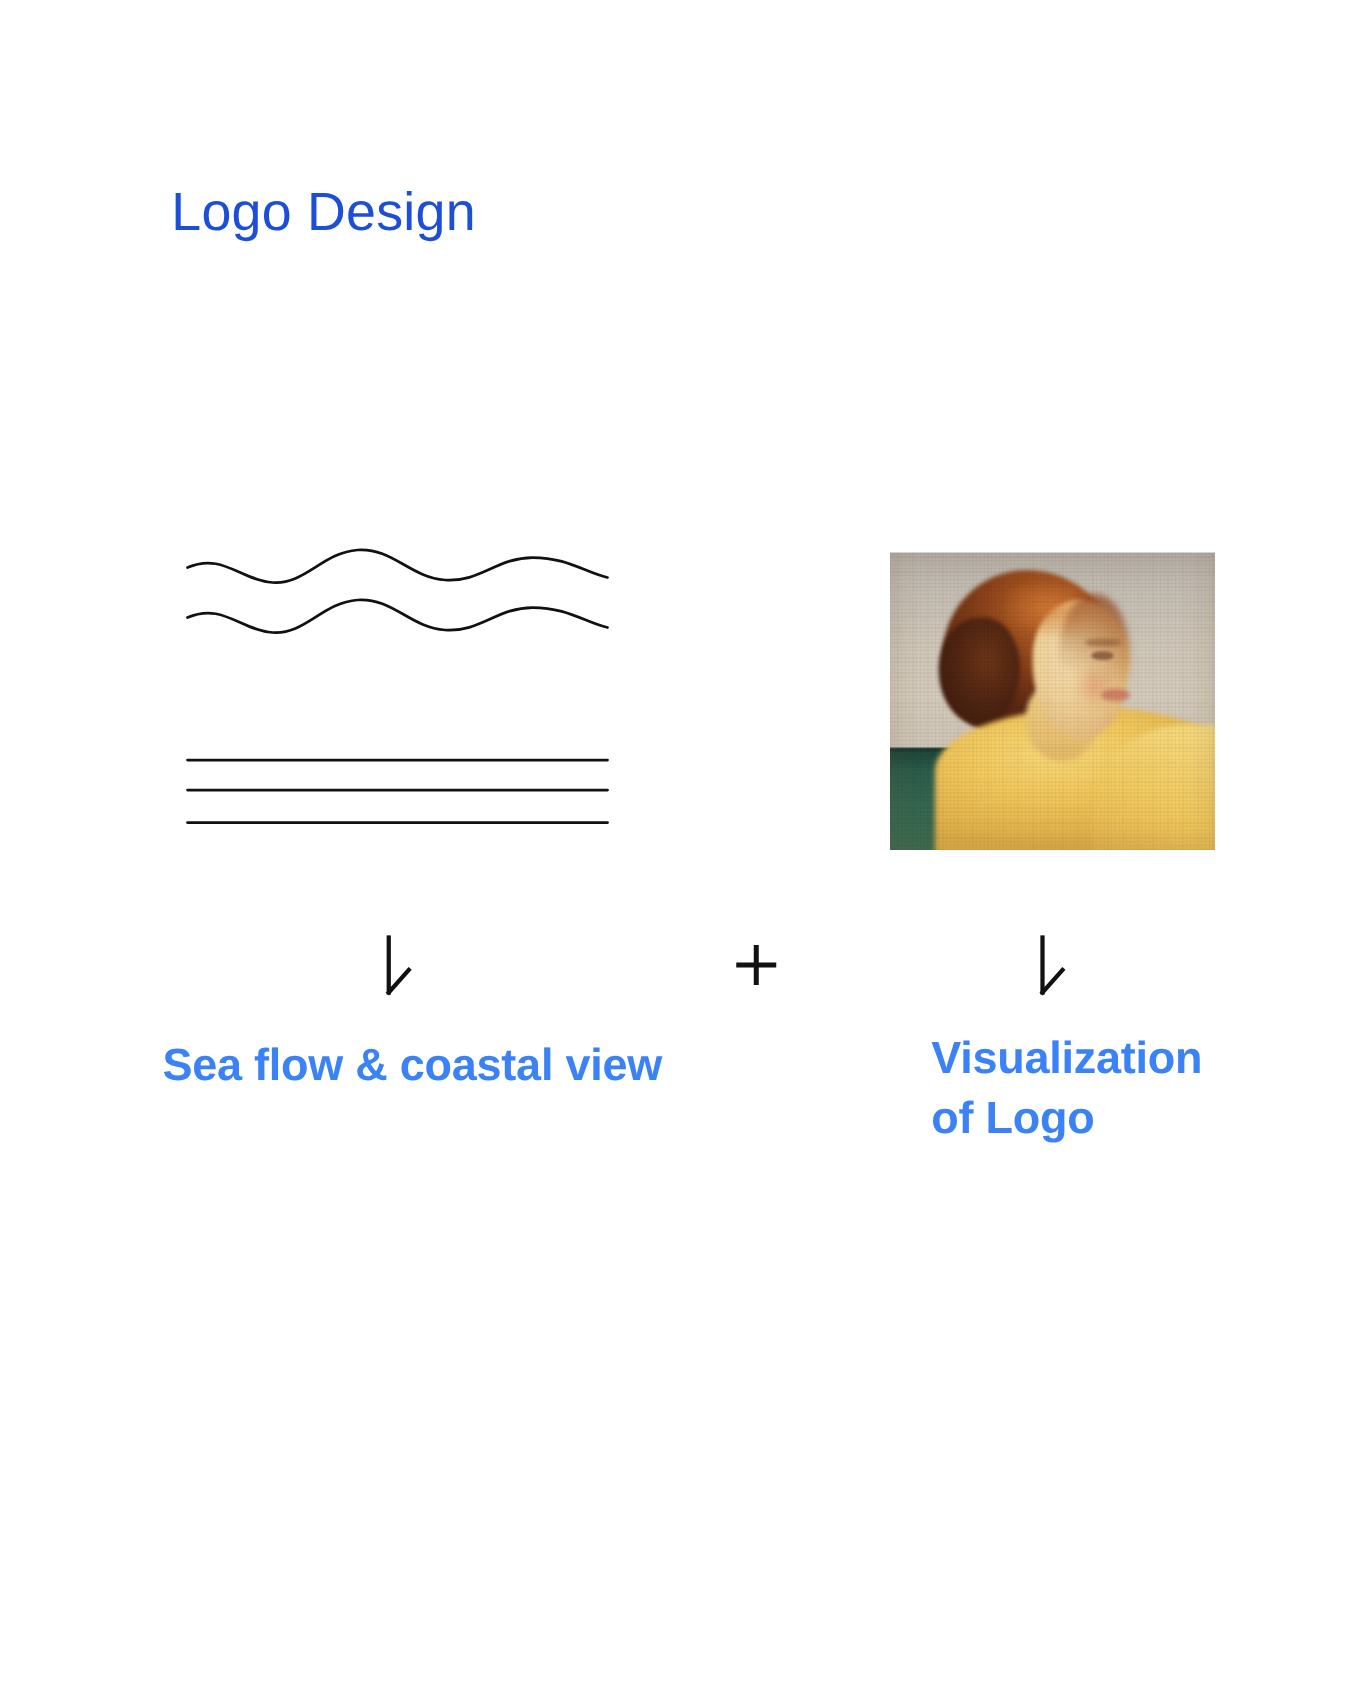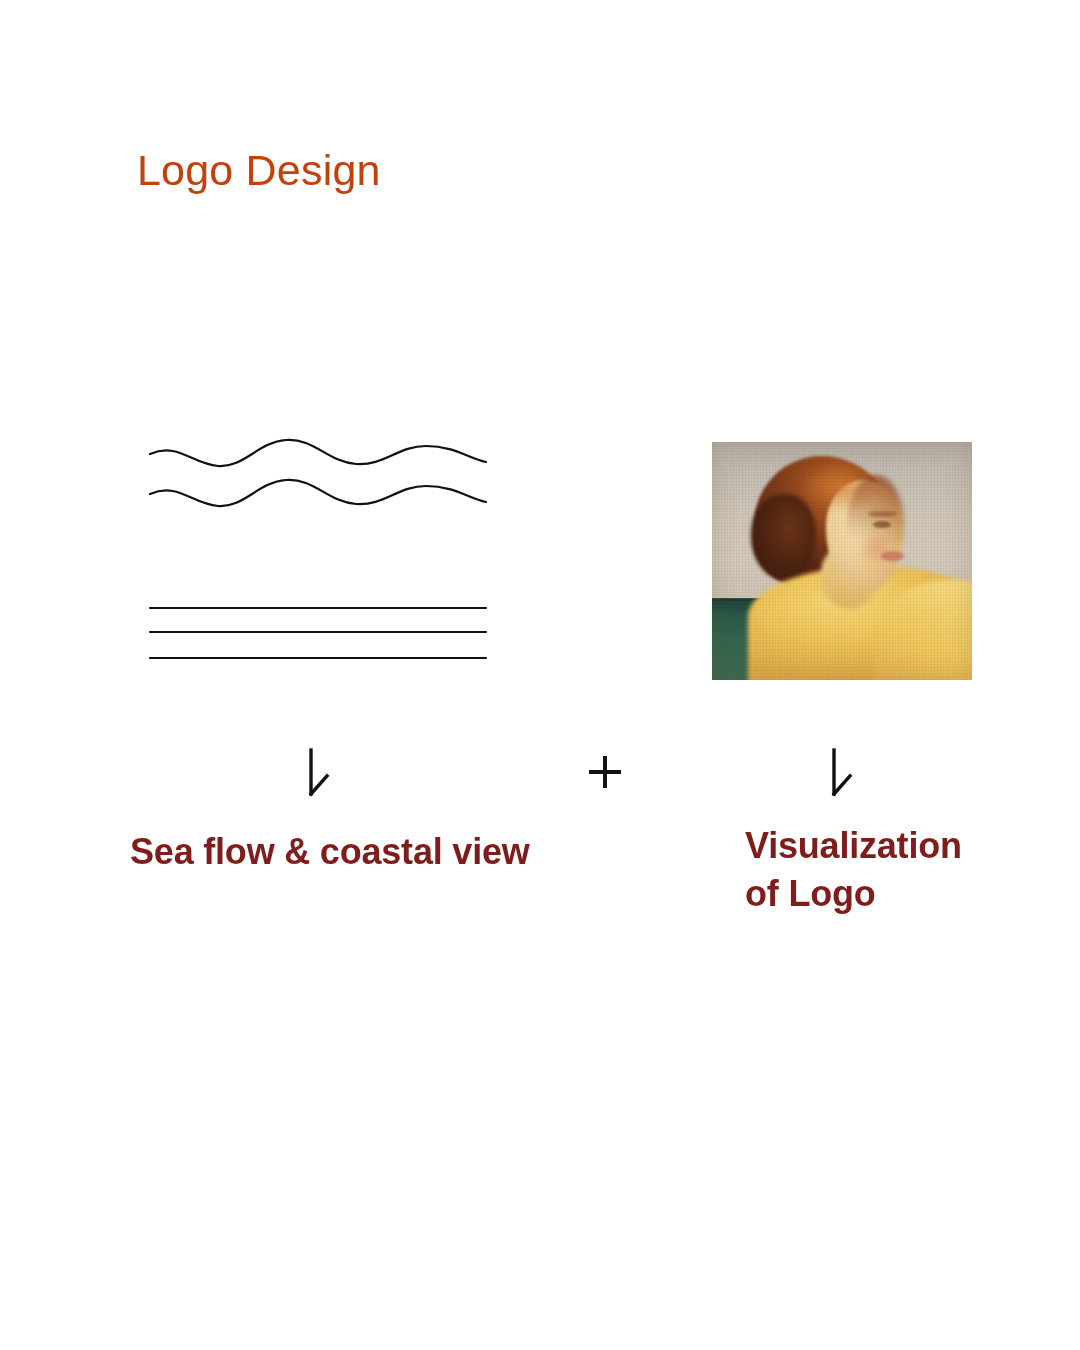--- a/index.html
+++ b/index.html
@@ -23,21 +23,21 @@
 
   
   .page-title {
     position: absolute;
     left: 137px;
     top: 146px;
     font-family: "Liberation Sans", sans-serif;
     font-size: 43px;
     font-weight: 300;
     letter-spacing: 0.2px;
-    color: #c2410c;
+    color: #1d4ed8;
     line-height: 1.15;
     white-space: nowrap;
   }
 
   
   .mark-waves {
     position: absolute;
     left: 146px;
     top: 438px;
     width: 344px;
@@ -281,21 +281,21 @@
     width: 4px; height: 32px;
   }
 
   
   .caption {
     position: absolute;
     font-family: "Liberation Sans", sans-serif;
     font-weight: 700;
     font-size: 36px;
     line-height: 1.32;
-    color: #7f1d1d;
+    color: #3b82f6;
     letter-spacing: -0.2px;
   }
   .caption-left {
     left: 130px;
     top: 828px;
     white-space: nowrap;
   }
   .caption-right {
     left: 710px;
     top: 822px;

